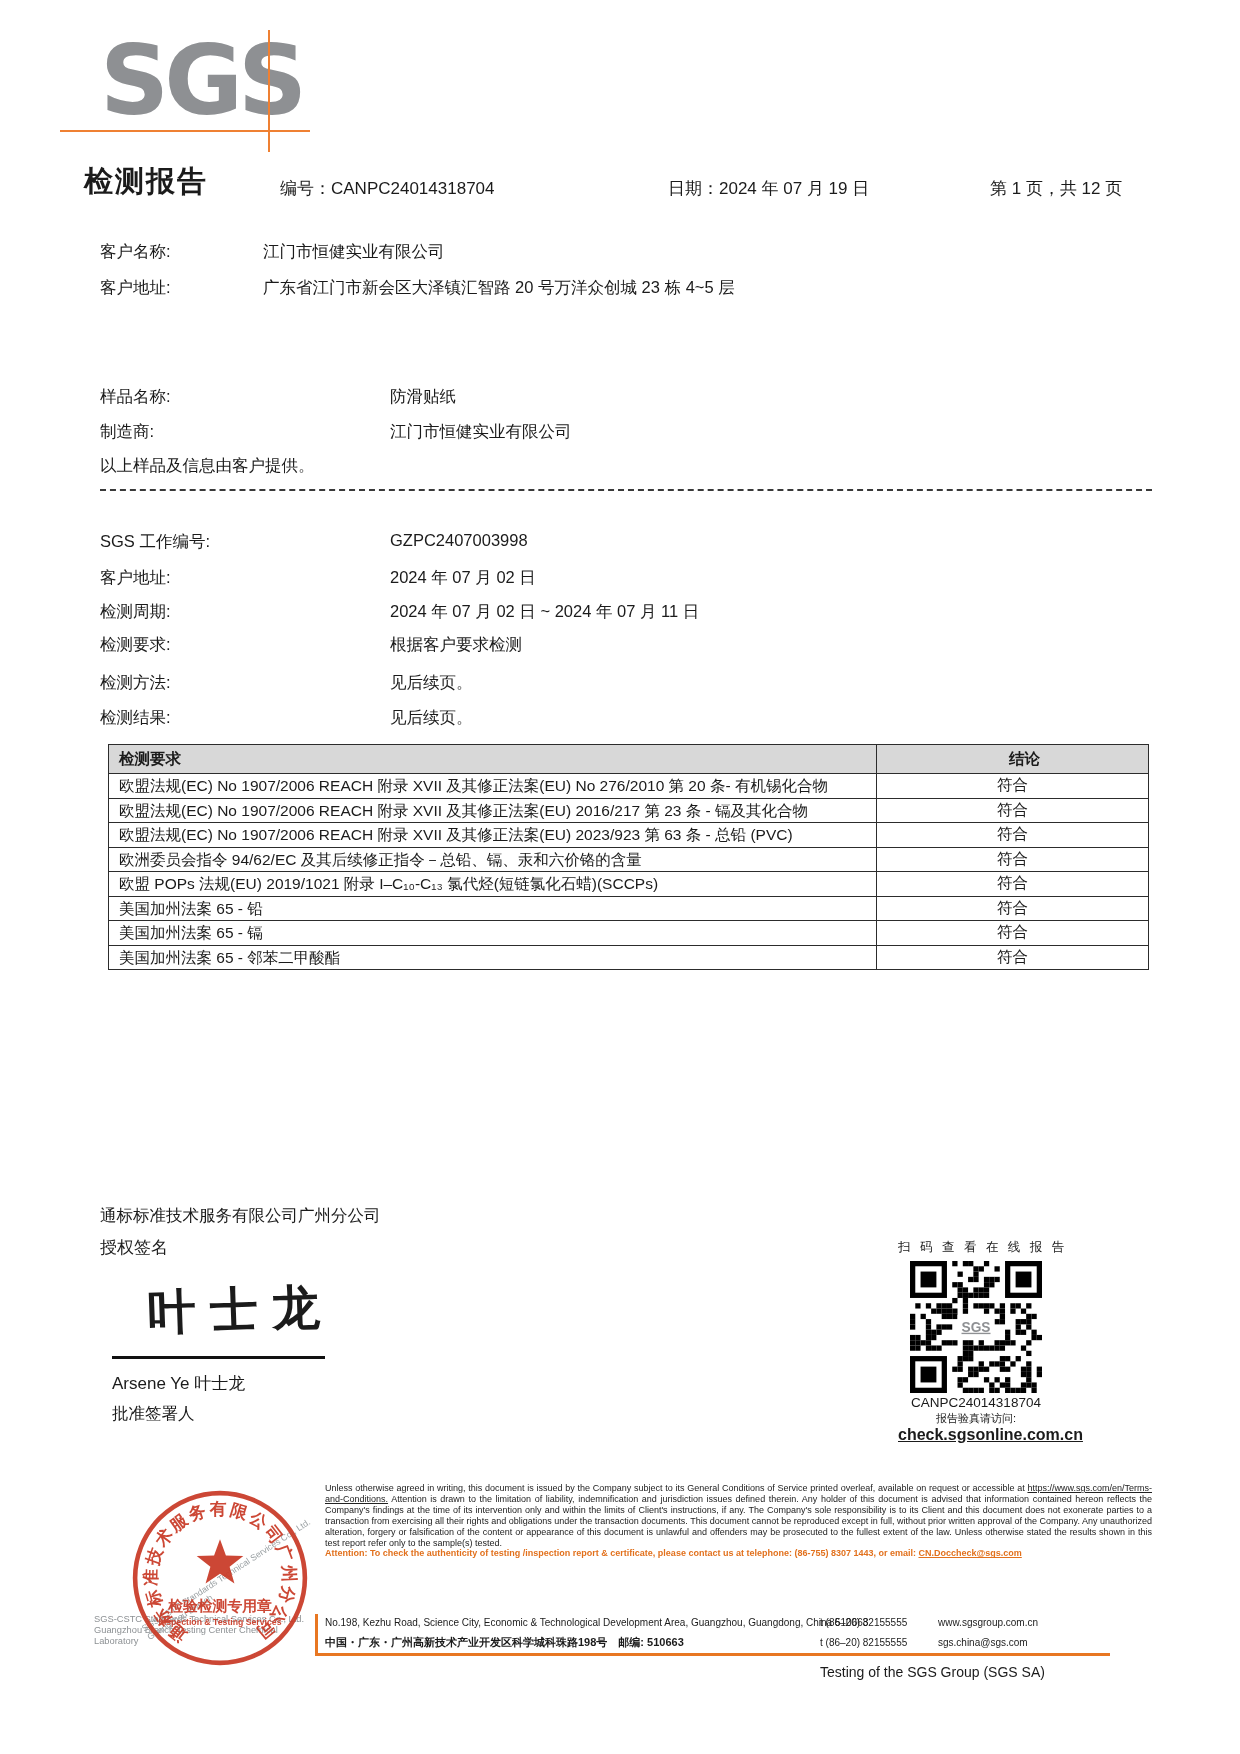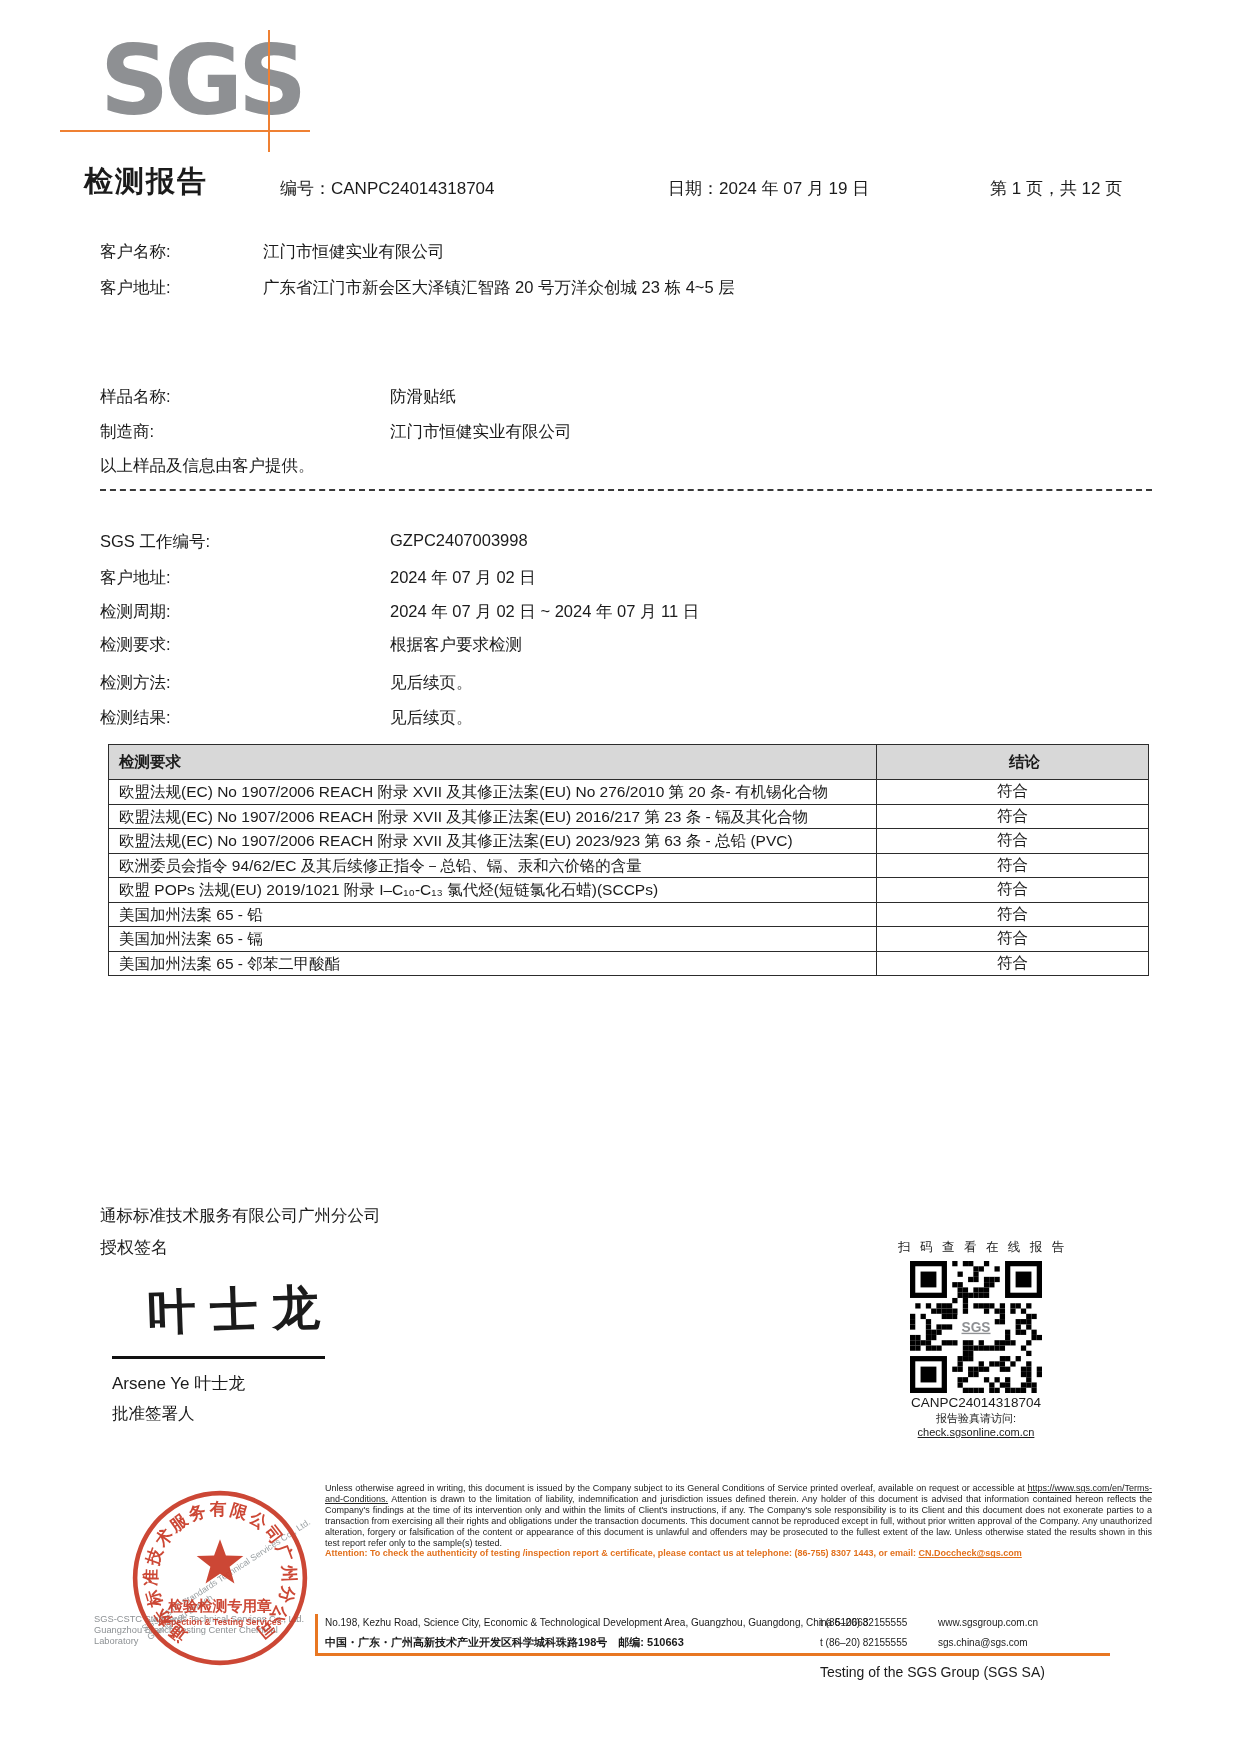--- a/index.html
+++ b/index.html
@@ -17,21 +17,21 @@
   .hdr-item { position:absolute; top:177px; font-size:17px; white-space:nowrap; }
 
   .flabel { position:absolute; font-size:16.5px; white-space:nowrap; }
   .fvalue { position:absolute; font-size:16.5px; white-space:nowrap; }
 
   .dashed-sep { position:absolute; left:100px; top:489px; width:1052px; border-top:2px dashed #3a3a3a; }
 
   
   .req-table { position:absolute; left:108px; top:744px; width:1040px; border-collapse:collapse; table-layout:fixed; }
   .req-table th, .req-table td { border:1.6px solid #2c2c2c; font-size:15.5px; }
-  .req-table th { background:#d8d8d8; font-weight:bold; height:35px; }
+  .req-table th { background:#d8d8d8; font-weight:bold; height:29px; }
   .req-table th.c1 { text-align:left; padding:3px 10px; }
   .req-table th.c2 { text-align:center;padding-left:24px; }
   .req-table td.c1 { padding:1px 10px; line-height:21.5px; text-align:left; }
   .req-table td.c2 { text-align:center; }
   .col-req { width:768px; } .col-con { width:272px; }
 
   
   .sig-company { position:absolute; left:100px; top:1205px; font-size:16.5px; }
   .sig-auth { position:absolute; left:100px; top:1236px; font-size:17px; }
   .sig-hand { position:absolute; left:148px; top:1278px; font-size:48px; font-weight:bold;
@@ -39,21 +39,21 @@
   .sig-line { position:absolute; left:112px; top:1356px; width:213px; height:3px; background:#111; }
   .sig-name { position:absolute; left:112px; top:1372px; font-size:17px; }
   .sig-role { position:absolute; left:112px; top:1403px; font-size:16.5px; }
 
   
   .qr-block { position:absolute; left:898px; top:1239px; width:156px; text-align:center; }
   .qr-hint { font-size:12.5px; letter-spacing:3px; white-space:nowrap; }
   .qr-block svg { display:block; margin:5px auto 2px auto; }
   .qr-codeno { font-size:13.5px; }
   .qr-verify { font-size:11px; margin-top:1px; }
-  .qr-url { font-size:11px; }
+  .qr-url { font-size:16px;font-weight:bold; }
 
   
   .lab-gray { position:absolute; left:94px; top:1614px; width:230px; font-size:9.3px; line-height:10.8px;
               color:#8d9194; z-index:1; }
   .lab-rot { position:absolute; left:128px; top:1565px; width:215px; font-size:8.8px; line-height:10px;
              color:#9aa0a3; transform:rotate(-33deg); z-index:1; }
   .stamp { position:absolute; left:130px; top:1488px; z-index:2; opacity:0.93; }
 
   .legal { position:absolute; left:325px; top:1483px; width:827px; font-size:9px; line-height:10.9px;
            text-align:justify; color:#222; }

